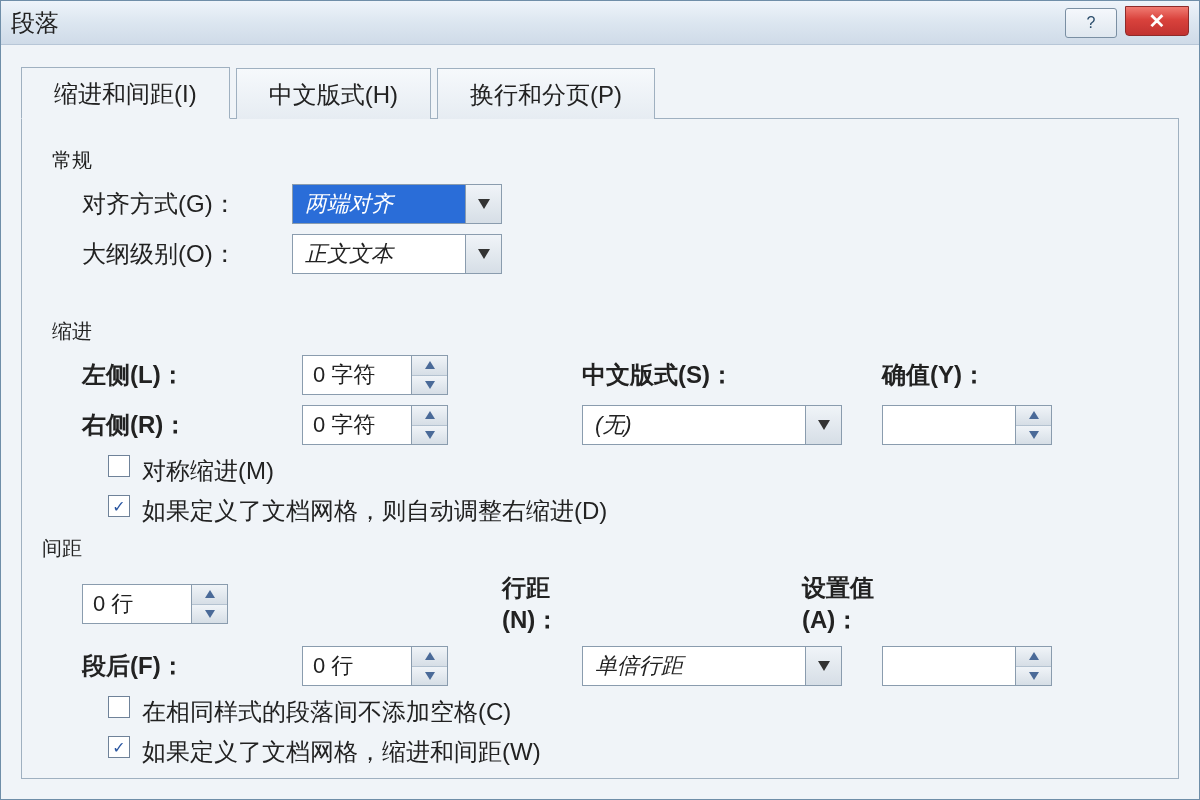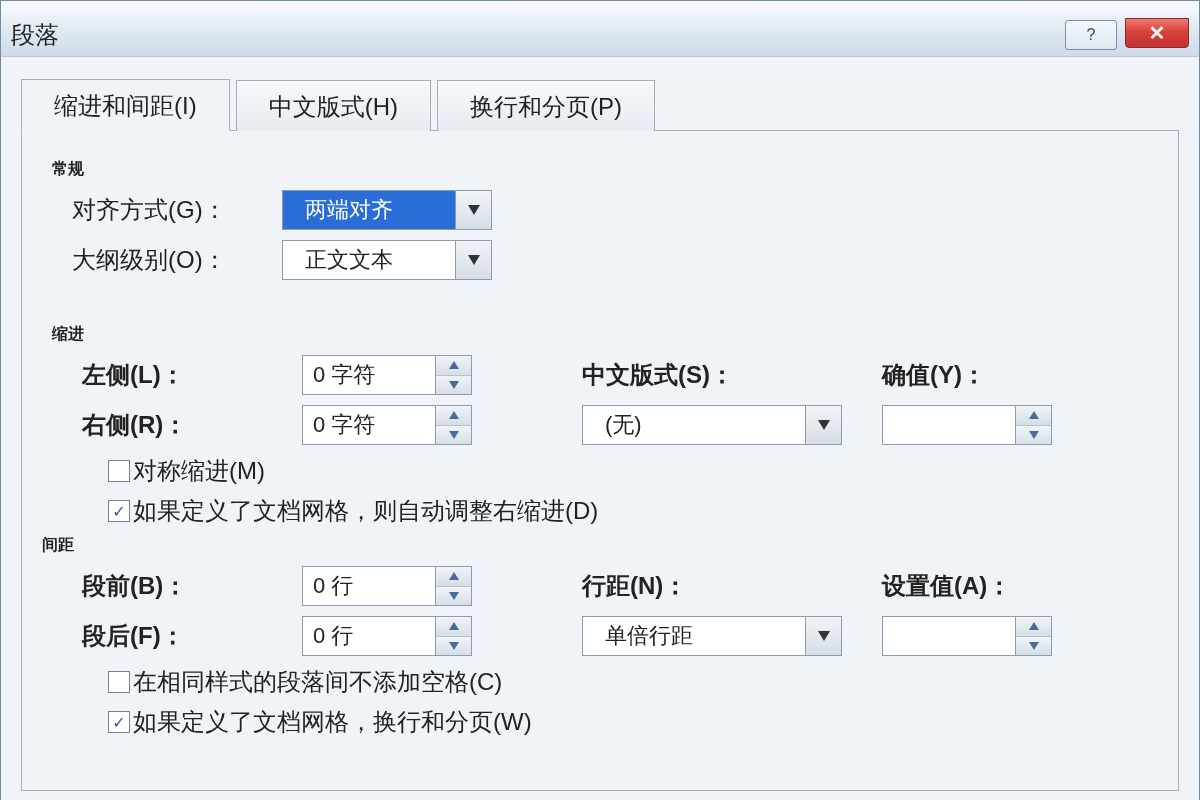--- a/index.html
+++ b/index.html
@@ -1,41 +1,41 @@
 <!DOCTYPE html>
 <html><head>
 <meta charset="utf-8">
 <style>
   * { box-sizing: border-box; font-family: "Microsoft YaHei", "SimSun", sans-serif; }
   body { margin: 0; background: #ddd; }
   .dialog { width: 1200px; height: 800px; background: linear-gradient(#f4f7fb,#e5ecf3); border: 1px solid #6f8ea8; position: relative; }
-  .titlebar { height: 44px; background: linear-gradient(#eef4fa 0%,#dce6f0 50%,#cfdbe8 100%); border-bottom: 1px solid #b7c6d7; display:flex; align-items:center; padding:17px 10px; font-size: 24px; color:#222;margin-top:12px; }
+  .titlebar { height: 44px; background: linear-gradient(#eef4fa 0%,#dce6f0 50%,#cfdbe8 100%); border-bottom: 1px solid #b7c6d7; display:flex; align-items:center; padding:17px 10px; font-size: 24px; color:#222; }
   .title-text { flex:1; }
   .win-buttons { display:flex; gap:8px; }
   .win-btn { width:52px; height:30px; border:1px solid #7a8fa3; border-radius:3px; display:flex; align-items:center; justify-content:center; background:linear-gradient(#f5f8fc,#dfe7ef); font-size:16px; cursor:pointer; color:#2b4d6b; }
   .win-close { width:64px; background:linear-gradient(#f07b72,#d9423c 45%,#c23230); color:#fff; border-color:#8e2b2a; font-size:20px; font-weight:bold; border-radius:0 0 4px 4px; margin-top:-2px; }
   .content { padding: 22px 20px 20px 20px; height: calc(100% - 44px); background:#f0f4f8; }
   .tabs { display:flex; align-items:flex-end; height:52px; position:relative; border-bottom:1px solid #9fb0c0; }
   .tab { padding:10px 32px 8px; font-size:24px; color:#222; border:1px solid #9fb0c0; background:linear-gradient(#f6f9fc,#e6ecf2); margin-right:6px; border-bottom:none; position:relative; top:1px; cursor:pointer; }
   .tab.active { background:#f0f4f8; border-bottom:1px solid #f0f4f8; font-weight:normal;margin-top:28px; }
   .tabpanel { border:1px solid #9fb0c0; border-top:none; padding:22px 30px 20px 30px; background:#f0f4f8; height:calc(100% - 52px); overflow:hidden; font-size:24px; color:#222; }
-  .section-title { margin:6px 0 10px 0; font-size:16px;font-weight:bold; }
-  .row { display:flex; align-items:center; margin:10px 0 10px 20px; }
+  .section-title { margin:6px 0 10px 0; font-size:20px; }
+  .row { display:flex; align-items:center; margin:10px 0 10px 30px; }
   .label { width:210px; }
   .combo, .spin, .textbox { border:1px solid #8a9cae; background:#fff; font-size:22px; display:flex; align-items:center; }
   .combo { width:210px; height:40px; }
-  .combo-val { flex:1; padding:4px 22px; white-space:nowrap; overflow:hidden; }
+  .combo-val { flex:1; padding:4px 12px; white-space:nowrap; overflow:hidden;font-style:italic; }
   .combo-val.sel { background:#2a6dd8; color:#fff; }
   .combo-btn { width:36px; height:100%; border-left:1px solid #8a9cae; background:linear-gradient(#f0f4f8,#d6dee6); display:flex; align-items:center; justify-content:center; cursor:pointer; }
-  .spin { width:170px; height:40px; }
+  .spin { width:146px; height:40px; }
   .spin-val { flex:1; padding:4px 10px; }
   .spin-btns { width:36px; height:100%; border-left:1px solid #8a9cae; display:flex; flex-direction:column; }
   .spin-up, .spin-dn { flex:1; display:flex; align-items:center; justify-content:center; background:linear-gradient(#f0f4f8,#d6dee6); cursor:pointer; }
   .spin-up { border-bottom:1px solid #b4c2d0; }
-  .checkbox-row { display:flex; align-items:center; margin:8px 0 8px 40px; gap:3px;padding-left:16px; }
+  .checkbox-row { display:flex; align-items:flex-start; margin:8px 0 8px 40px; gap:12px;padding-left:16px; }
   .chk { width:22px; height:22px; border:1px solid #6f8299; background:#fff; display:flex; align-items:center; justify-content:center; cursor:pointer; font-size:16px; color:#2955a0; }
   .grid-row { display:grid; grid-template-columns:220px 200px 80px 220px 80px 180px; align-items:center; margin:10px 0 10px 30px; }
   .grid-row .label { width:auto;font-weight:bold; }
   .triangle-down { width:0; height:0; border-left:6px solid transparent; border-right:6px solid transparent; border-top:10px solid #333; }
   .triangle-up { width:0; height:0; border-left:5px solid transparent; border-right:5px solid transparent; border-bottom:8px solid #4a6a98; }
   .triangle-sm-dn { width:0; height:0; border-left:5px solid transparent; border-right:5px solid transparent; border-top:8px solid #4a6a98; }
 </style>
 </head>
 <body>
 
@@ -143,21 +143,20 @@
         <span>对称缩进(M)</span>
       </div>
       <div class="checkbox-row">
         <div class="chk">✓</div>
         <span>如果定义了文档网格，则自动调整右缩进(D)</span>
       </div>
 
       <div class="section-title" style="margin-left:-10px">间距</div>
 
       <div class="grid-row">
-        <div class="label">段前(B)：</div>
         <div class="spin">
           <div class="spin-val">0 行</div>
           <div class="spin-btns">
             <div class="spin-up">
                 <div class="triangle-up"></div>
               </div>
             <div class="spin-dn">
                 <div class="triangle-sm-dn"></div>
               </div>
           </div>
@@ -201,18 +200,18 @@
           </div>
         </div>
       </div>
 
       <div class="checkbox-row">
         <div class="chk"></div>
         <span>在相同样式的段落间不添加空格(C)</span>
       </div>
       <div class="checkbox-row">
         <div class="chk">✓</div>
-        <span>如果定义了文档网格，换行和分页(W)</span>
+        <span>如果定义了文档网格，缩进和间距(W)</span>
       </div>
 
     </div>
   </div>
 </div>
 
 </body></html>

